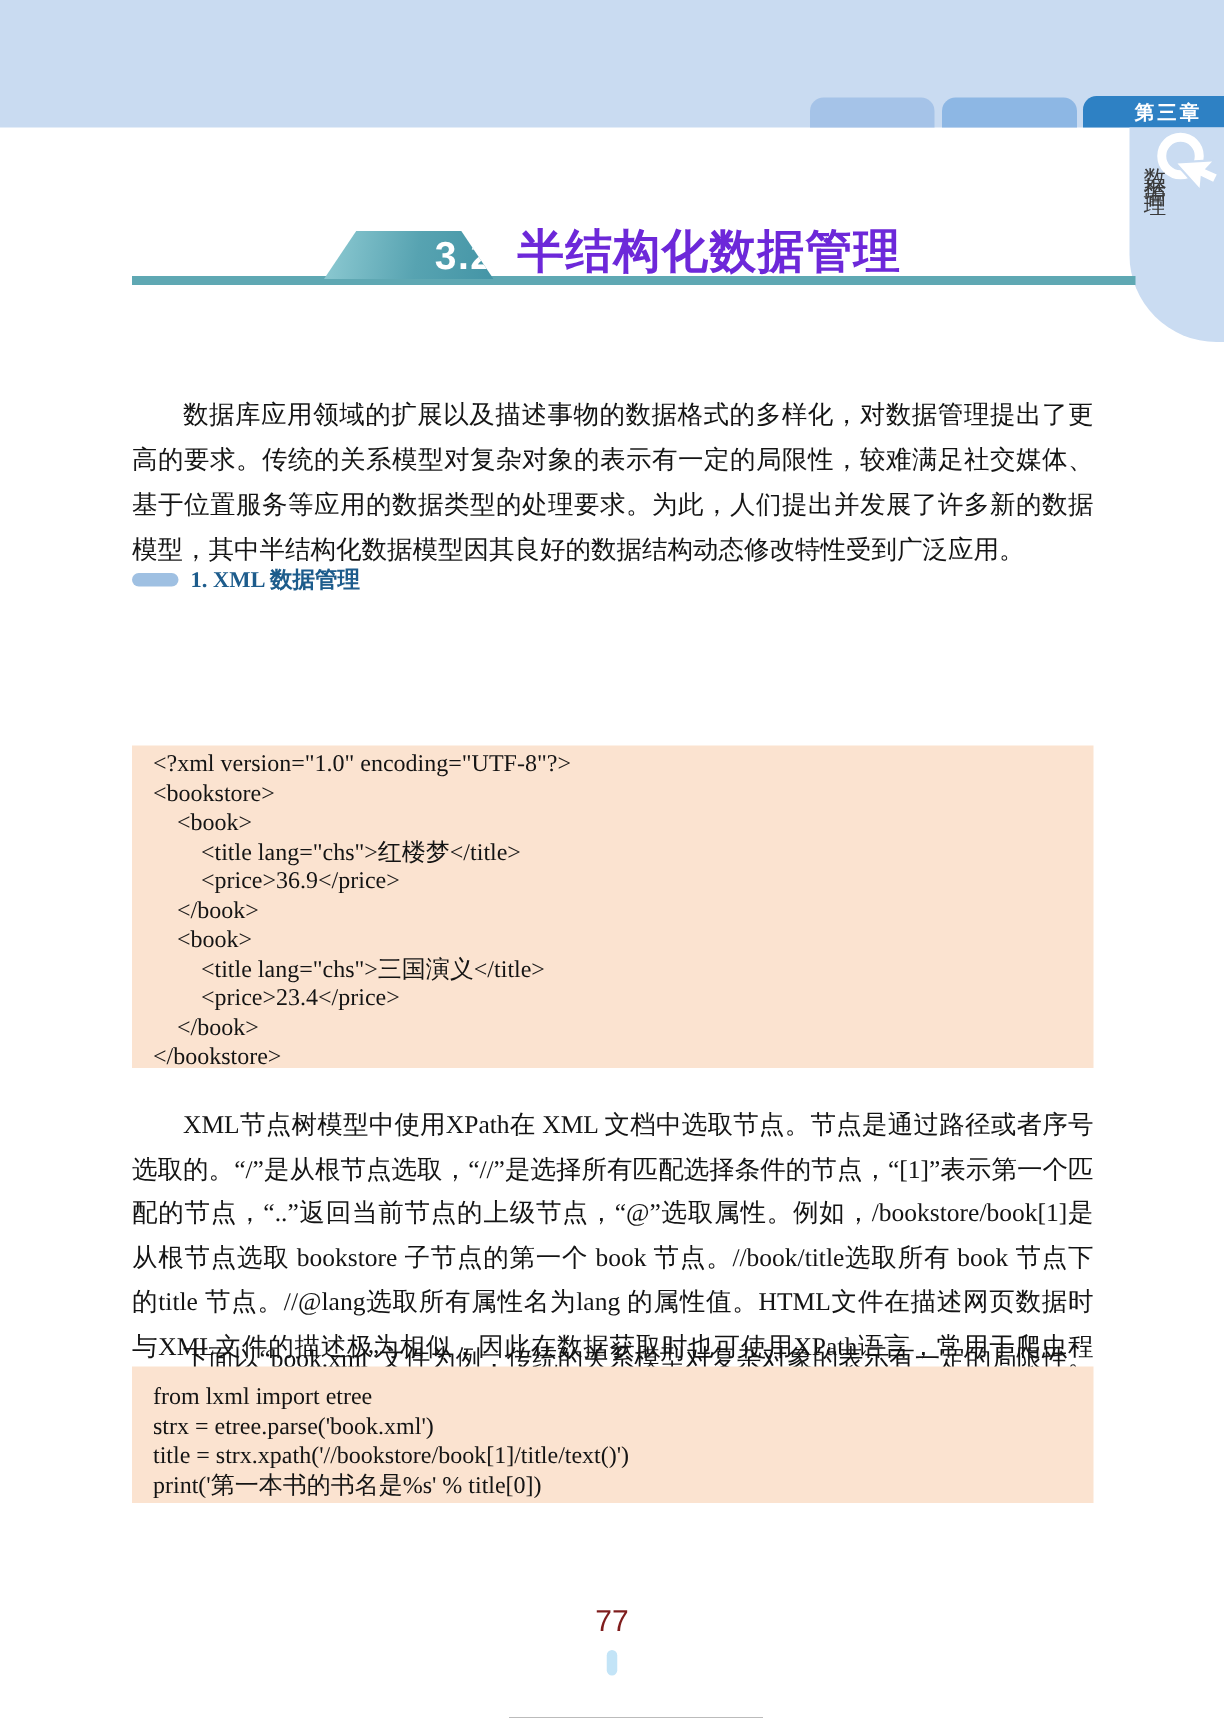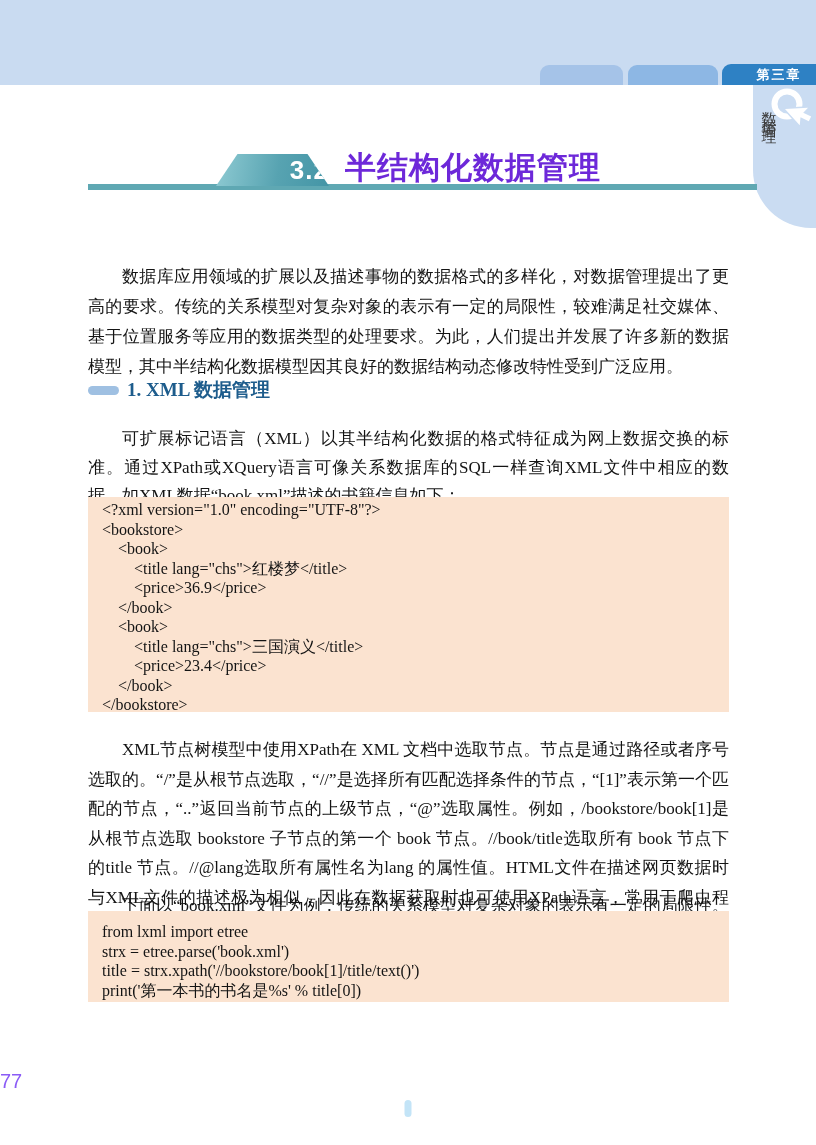--- a/index.html
+++ b/index.html
@@ -52,33 +52,33 @@
     position:absolute; left:88px; width:641px;
     font-size:17px; line-height:30px; text-align:justify; text-indent:2em;margin-top:13px;
   }
   #p1 { top:249px; }
   #p2 { top:412px; line-height:28.5px; }
   #p3 { top:722px; line-height:29.5px; }
   #p4 { top:881px; line-height:24px; }
   
   .subheading { position:absolute; left:88px; top:377px; display:flex; align-items:center; }
   .subheading-bullet { width:31px; height:9px; border-radius:5px; background:#9fc0e2; margin-right:8px; }
-  .subheading-text { font-weight:bold; font-size:19px; color:#1d5c8c; }
+  .subheading-text { font-weight:bold; font-size:15px; color:#1d5c8c; }
   
   .code {
     position:absolute; left:88px; width:641px; background:#fbe3d0;
     font-family:"Liberation Serif","DejaVu Serif",serif;
     font-size:16px; white-space:pre; overflow:hidden;
   }
   #code-xml { top:497px; height:215px; line-height:19.5px; padding:3px 0 0 14px; }
   #code-python { top:911px; height:91px; line-height:19.5px; padding:11px 0 15px 14px; }
   
   .page-number {
-    position:absolute; top:1071px; left:0; width:100%; 
-    font:20px/1 "Liberation Sans","DejaVu Sans",sans-serif; color:#8b5cf6;
+    position:absolute; top:1071px; left:0; width:100%; text-align:center;
+    font:20px/1 "Liberation Sans","DejaVu Sans",sans-serif; color:#7f1d1d;
   }
   .footer-marker {
     position:absolute; top:1100px; left:50%; transform:translateX(-50%);
     width:7px; height:17px; border-radius:4px; background:#c3e4f7;
   }
 </style>
 </head>
 <body>
 
 <div class="page">
@@ -111,21 +111,20 @@
     <div class="section-title">半结构化数据管理</div>
   </div>
 
   <p class="para" id="p1">数据库应用领域的扩展以及描述事物的数据格式的多样化，对数据管理提出了更高的要求。传统的关系模型对复杂对象的表示有一定的局限性，较难满足社交媒体、基于位置服务等应用的数据类型的处理要求。为此，人们提出并发展了许多新的数据模型，其中半结构化数据模型因其良好的数据结构动态修改特性受到广泛应用。</p>
 
   <div class="subheading">
     <span class="subheading-bullet"></span>
     <span class="subheading-text">1. XML 数据管理</span>
   </div>
 
-  <p class="para" id="p2">可扩展标记语言（XML）以其半结构化数据的格式特征成为网上数据交换的标准。通过XPath或XQuery语言可像关系数据库的SQL一样查询XML文件中相应的数据。如XML数据“book.xml”描述的书籍信息如下：</p>
 
   <pre class="code" id="code-xml">&lt;?xml version="1.0" encoding="UTF-8"?&gt;
 &lt;bookstore&gt;
     &lt;book&gt;
         &lt;title lang="chs"&gt;红楼梦&lt;/title&gt;
         &lt;price&gt;36.9&lt;/price&gt;
     &lt;/book&gt;
     &lt;book&gt;
         &lt;title lang="chs"&gt;三国演义&lt;/title&gt;
         &lt;price&gt;23.4&lt;/price&gt;

